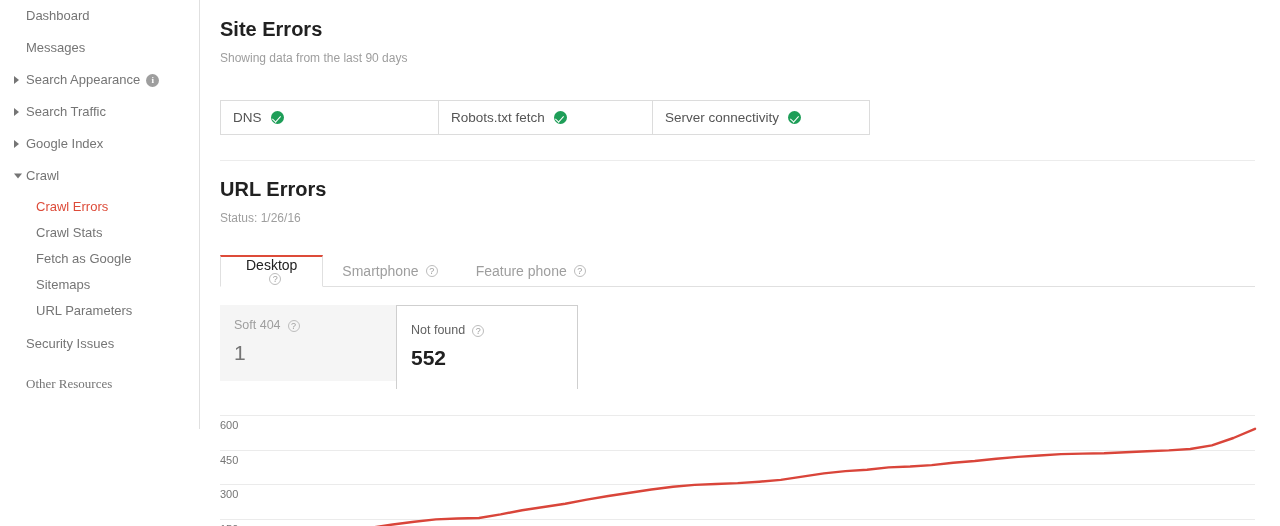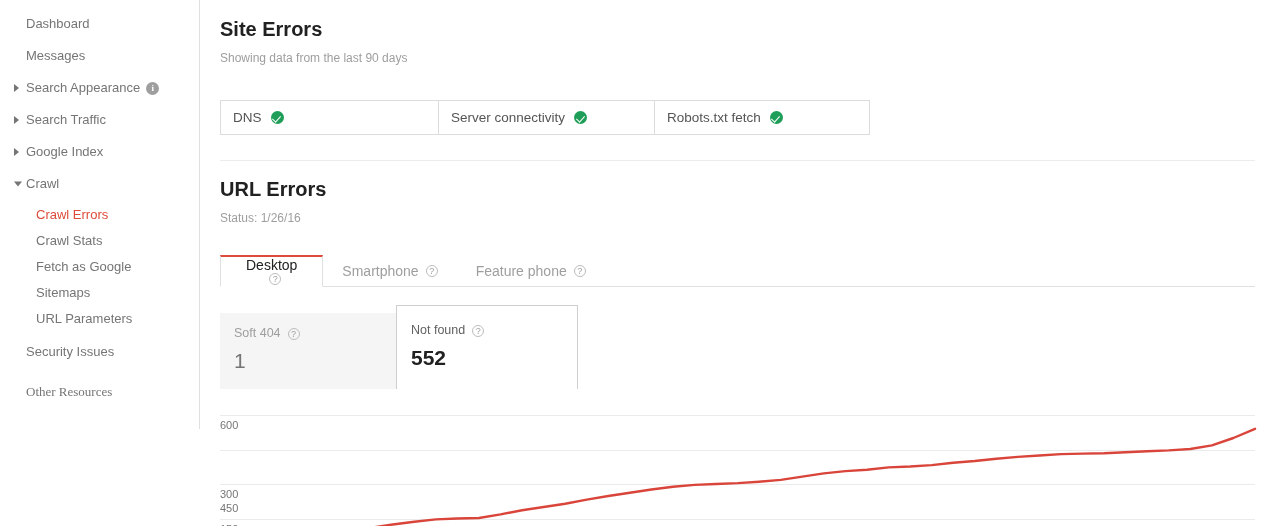--- a/index.html
+++ b/index.html
@@ -12,21 +12,20 @@
     -webkit-font-smoothing: antialiased;
   }
   #app { position: relative; width: 1280px; height: 526px; background:#fff; }
 
   
   #sidebar {
     position: absolute; left: 0; top: 0;
     width: 200px; height: 429px;
     background: #ffffff;
     border-right: 1px solid #e0e0e0;
-    padding-top: 8px;
   }
   .nav-item {
     position: relative;
     font-size: 13px;
     color: #757575;
     line-height: 16px;
     padding: 8px 8px 8px 26px;
     white-space: nowrap;
     cursor: pointer;
   }
@@ -180,21 +179,20 @@
     margin-left: 7px;
     font-family: "Liberation Sans", sans-serif;
   }
 
   
   .cards {
     position: relative;
     margin-top: 18px;
     height: 84px;
     display: flex;
-    align-items: flex-end;
   }
   .card {
     position: relative;
     cursor: pointer;
   }
   .card .c-label {
     font-size: 12.5px;
     color: #9e9e9e;
     line-height: 14px;
   }
@@ -268,26 +266,26 @@
   <div id="main">
 
     <h1 class="h1">Site Errors</h1>
     <div class="sub-note">Showing data from the last 90 days</div>
 
     <div class="site-errors">
         <div class="se-cell w1">
           <span>DNS</span>
           <span class="check"></span>
         </div>
+        <div class="se-cell w3">
+          <span>Robots.txt fetch</span>
+          <span class="check"></span>
+        </div>
         <div class="se-cell w2">
           <span>Server connectivity</span>
-          <span class="check"></span>
-        </div>
-        <div class="se-cell w3">
-          <span>Robots.txt fetch</span>
           <span class="check"></span>
         </div>
       </div>
 
     <div class="divider"></div>
 
     <h1 class="h1" style="padding-top:16px;">URL Errors</h1>
     <div class="sub-note">Status: 1/26/16</div>
 
     <div class="tabs">
@@ -313,21 +311,21 @@
         <div class="card active">
           <div class="c-label"><span>Not found</span><span class="q-mark">?</span></div>
           <div class="c-value">552</div>
         </div>
       </div>
 
     <div id="chart">
         <div class="gridline" style="top: 10px;"></div>
         <div class="ytick" style="top: 14px;">600</div>
         <div class="gridline" style="top: 44.5px;"></div>
-        <div class="ytick" style="top: 48.5px; margin-top: 48px;">450</div>
+        <div class="ytick" style="top: 48.5px;">450</div>
         <div class="gridline" style="top: 79px;"></div>
         <div class="ytick" style="top: 83px;">300</div>
         <div class="gridline" style="top: 113.5px;"></div>
         <div class="ytick" style="top: 117.5px;">150</div>
         <svg class="series" width="1080" height="121">
           <polyline points="85.0,141.1 106.6,136.5 128.1,131.4 149.7,126.8 171.2,122.7 192.8,119.5 214.3,116.7 235.9,114.4 257.4,113.5 279.0,113.0 300.6,109.4 322.1,105.2 343.7,102.0 365.2,98.8 386.8,94.6 408.3,91.0 429.9,87.7 451.4,84.5 473.0,81.8 494.6,79.9 516.1,79.0 537.7,78.1 559.2,76.7 580.8,74.9 602.3,71.6 623.9,68.4 645.4,66.1 667.0,64.7 688.6,62.4 710.1,61.5 731.7,60.1 753.2,57.8 774.8,56.0 796.3,53.7 817.9,51.9 839.4,50.5 861.0,49.1 882.6,48.6 904.1,48.2 925.7,47.3 947.2,46.3 968.8,45.4 990.3,44.0 1011.9,40.4 1033.4,33.0 1055.0,23.8" fill="none" stroke="#d9453a" stroke-width="2.4" stroke-linejoin="round" stroke-linecap="round"></polyline>
         </svg>
       </div>
   </div>
 </div>

